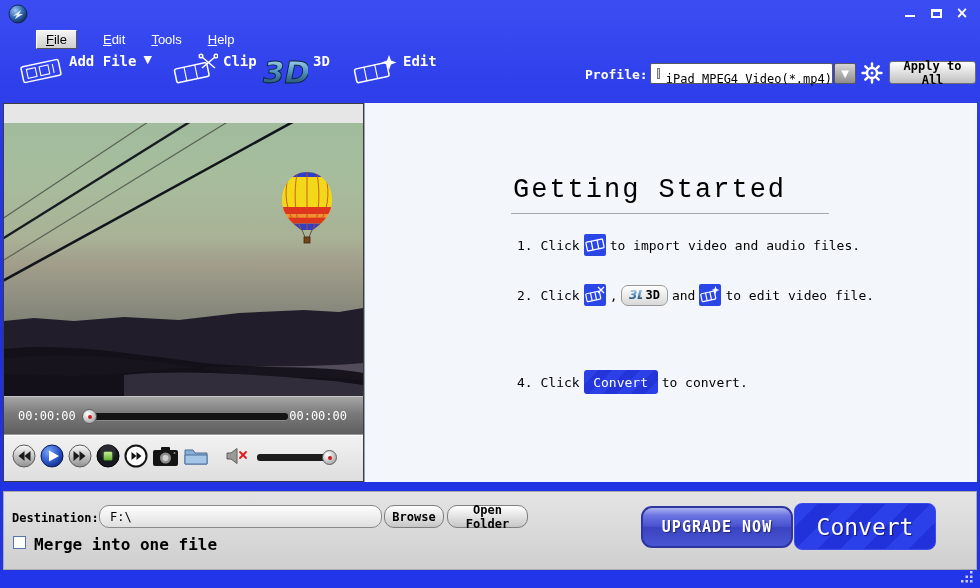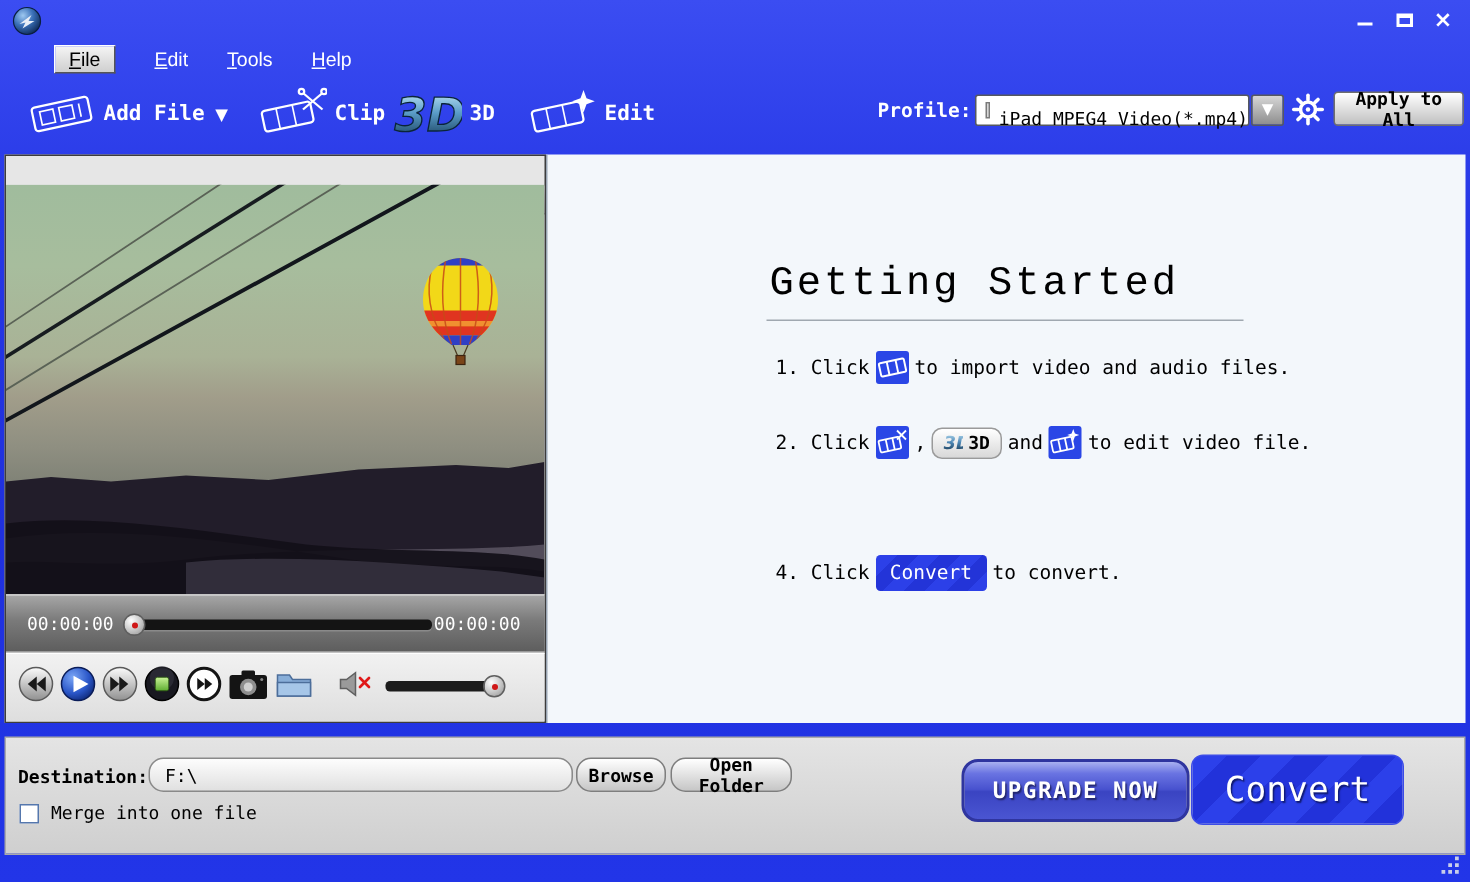--- a/index.html
+++ b/index.html
@@ -22,21 +22,21 @@
   
   .menubar { position:absolute; left:36px; top:29px; height:20px; display:flex; align-items:center; gap:26px;
     font-family:"Liberation Sans",sans-serif; font-size:13px; }
   .menu-item { color:#fff; cursor:pointer; display:block; }
   .menu-item::first-letter { text-decoration:underline; }
   .menu-item.raised { color:#000; background:linear-gradient(180deg,#f4f4f4,#cfcfcf);
     border:1px solid; border-color:#fff #555 #555 #fff; padding:1px 9px; }
 
   
   .toolbar { position:absolute; left:0; top:50px; width:980px; height:52px; }
-  .tool-group { position:absolute; top:3px; height:46px; display:flex; align-items:center; gap:5px; cursor:pointer; }
+  .tool-group { position:absolute; top:3px; height:46px; display:flex; gap:5px; cursor:pointer; }
   .tool-label { color:#fff; font-size:14px; font-weight:bold; }
   .caret { color:#fff; font-size:11px; font-family:"DejaVu Sans",sans-serif; margin-left:2px; }
   .profile-label { position:absolute; left:585px; top:17px; color:#fff; font-size:13px; font-weight:bold; }
   .profile-combo { position:absolute; left:650px; top:13px; width:183px; height:21px; background:#fff;
     border:1px solid #55585f; border-radius:2px; display:flex; align-items:center; cursor:pointer; }
   .combo-fmt-icon { width:13px; height:11px; border:1px solid #7a7a7a; background:#fff; box-shadow:inset 0 0 0 1px #d8d8d8; margin:0 6px 0 6px; }
   .combo-text { font-size:12px; color:#000; white-space:nowrap;margin-top:10px; }
   .combo-arrow { position:absolute; left:834px; top:13px; width:22px; height:21px;
     background:linear-gradient(180deg,#d6d6d6,#8e8e8e); border:1px solid #55585f; border-radius:2px;
     color:#fff; font-size:10px; font-family:"DejaVu Sans",sans-serif; display:flex; align-items:center; justify-content:center; cursor:pointer; }
@@ -81,21 +81,21 @@
   
   .bottom-bar { position:absolute; left:3px; top:491px; width:974px; height:79px;
     background:linear-gradient(180deg,#e4e4e4,#cfcfcf); border:1px solid #aaa; }
   .dest-label { position:absolute; left:8px; top:19px; font-size:12px; font-weight:bold; color:#000; }
   .dest-input { position:absolute; left:95px; top:13px; width:283px; height:23px; border:1px solid #8a8a8a; border-radius:10px;
     background:linear-gradient(180deg,#fdfdfd,#e0e0e0); font-family:inherit; font-size:12px; padding:0 10px; color:#000; }
   .bar-btn { position:absolute; top:13px; height:23px; border:1px solid #7e7e7e; border-radius:10px;
     background:linear-gradient(180deg,#ffffff,#c6c6c6); font-size:12px; font-weight:bold; color:#000;
     display:flex; align-items:center; justify-content:center; cursor:pointer; font-family:inherit; }
   .checkbox { position:absolute; left:9px; top:44px; width:13px; height:13px; background:#fff; border:1px solid #5577ad; cursor:pointer; }
-  .merge-label { position:absolute; left:30px; top:43px; font-size:12px; font-weight:normal; color:#000;text-align:right; }
+  .merge-label { position:absolute; left:30px; top:43px; font-size:16px; font-weight:bold; color:#000;text-align:right; }
   .upgrade-btn { position:absolute; left:637px; top:14px; width:152px; height:42px; border-radius:11px;
     border:2px solid #2f359f;
     background:linear-gradient(180deg,#a9b1f0 0%,#6a74e2 20%,#4852cf 48%,#3a44c2 52%,#4a55d2 100%);
     color:#fff; font-size:15px; font-weight:bold; letter-spacing:1px; text-shadow:1px 1px 1px #23266b;
     display:flex; align-items:center; justify-content:center; cursor:pointer; font-family:inherit; }
   .convert-btn { position:absolute; left:790px; top:11px; width:142px; height:47px; border-radius:8px;
     border:1px solid #3c4ce8;
     background:repeating-linear-gradient(135deg,#2c40ea 0 16px,#2232da 16px 32px);
     color:#fff; font-size:23px; text-shadow:1px 1px 1px #101a70;
     display:flex; align-items:center; justify-content:center; cursor:pointer; font-family:inherit; }

